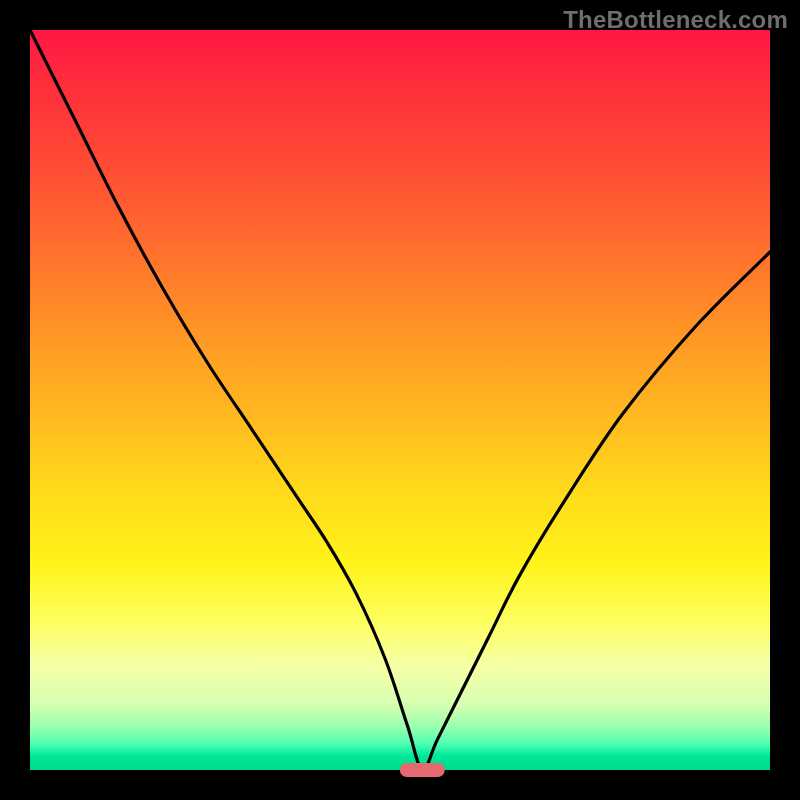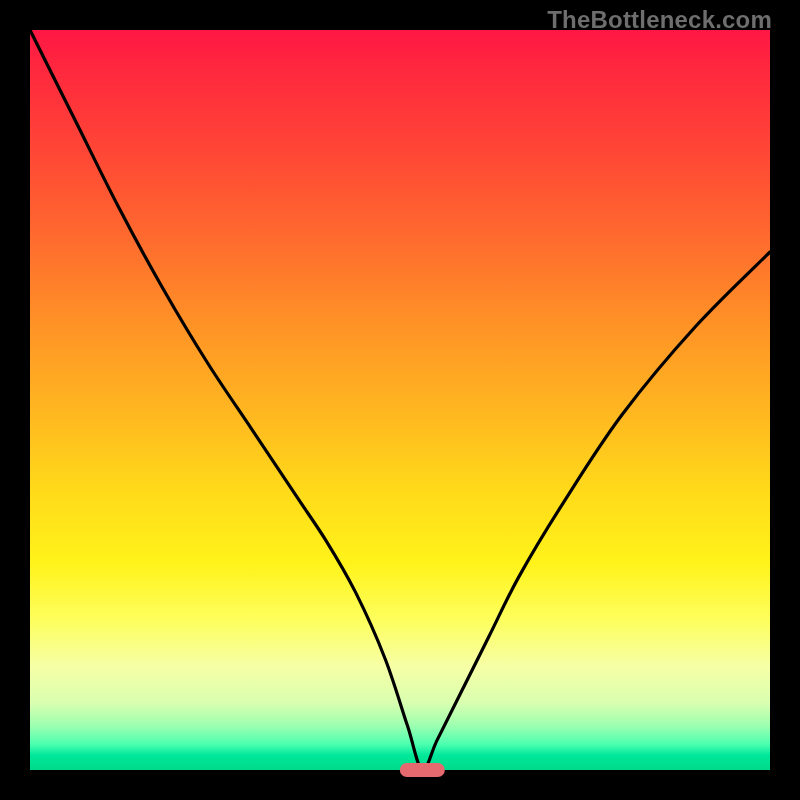--- a/index.html
+++ b/index.html
@@ -45,21 +45,21 @@
   }
   .plot-area svg {
     position: absolute;
     left: 0; top: 0;
     width: 740px; height: 740px;
     overflow: visible;
   }
   .watermark {
     position: absolute;
     top: 6px;
-    right: 28px;
+    right: 12px;
     color: #6e6e6e;
     font-size: 24px;
     font-weight: 600;
     letter-spacing: 0.2px;
     user-select: none;
   }
   .optimum-pill {
     position: absolute;
     width: 44px;
     height: 14px;

